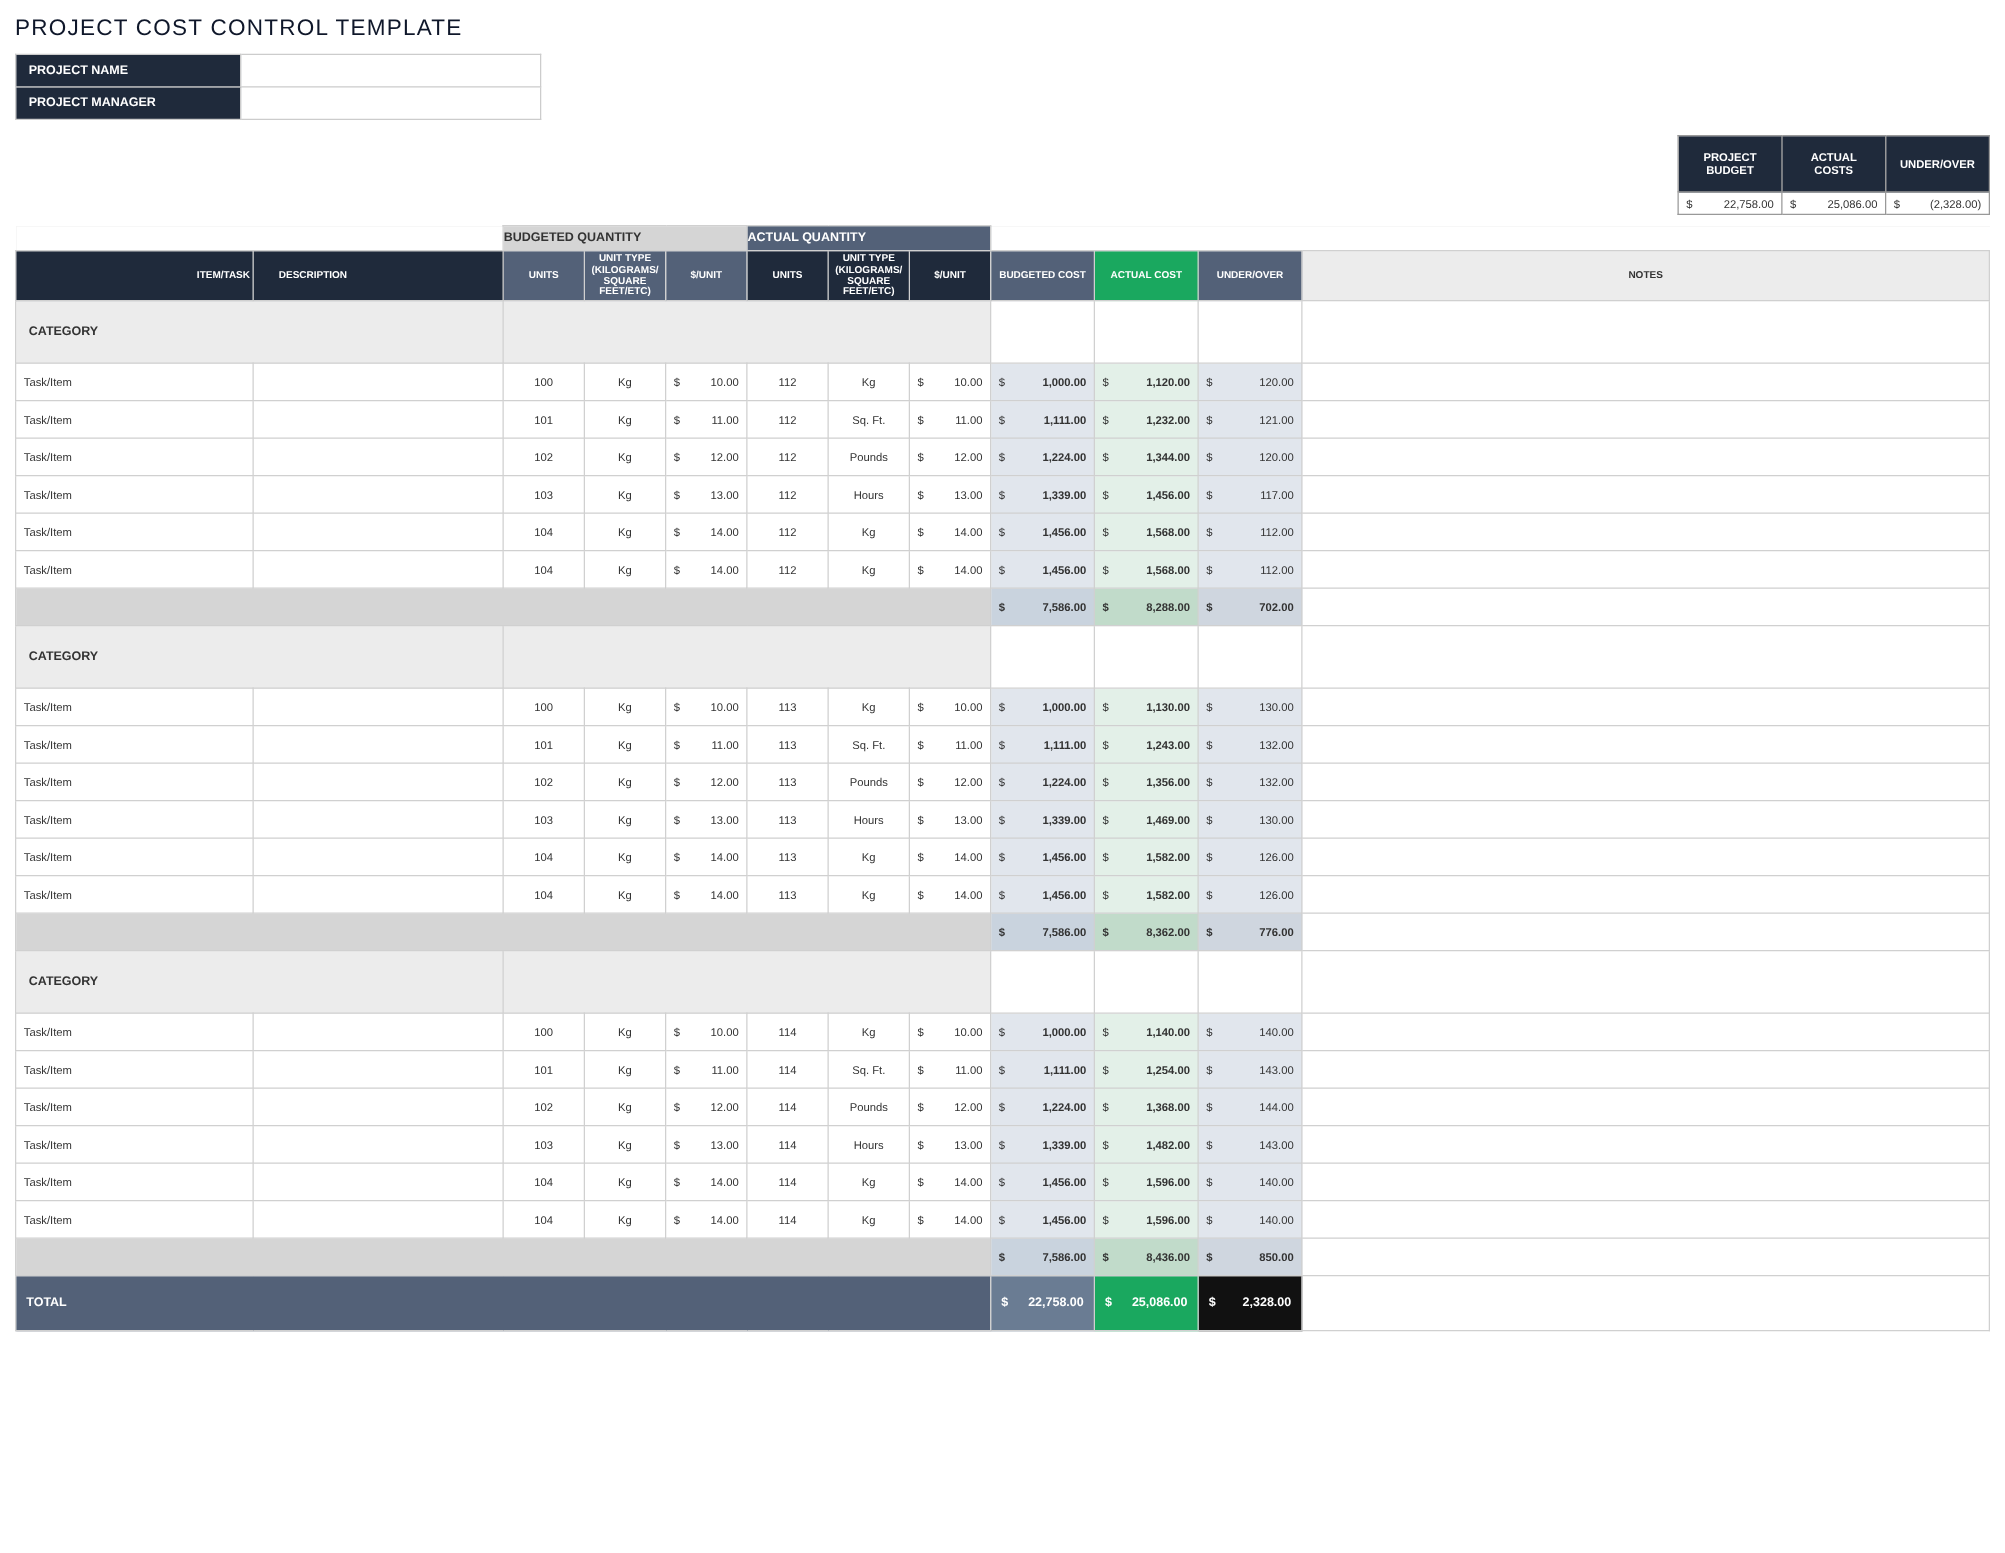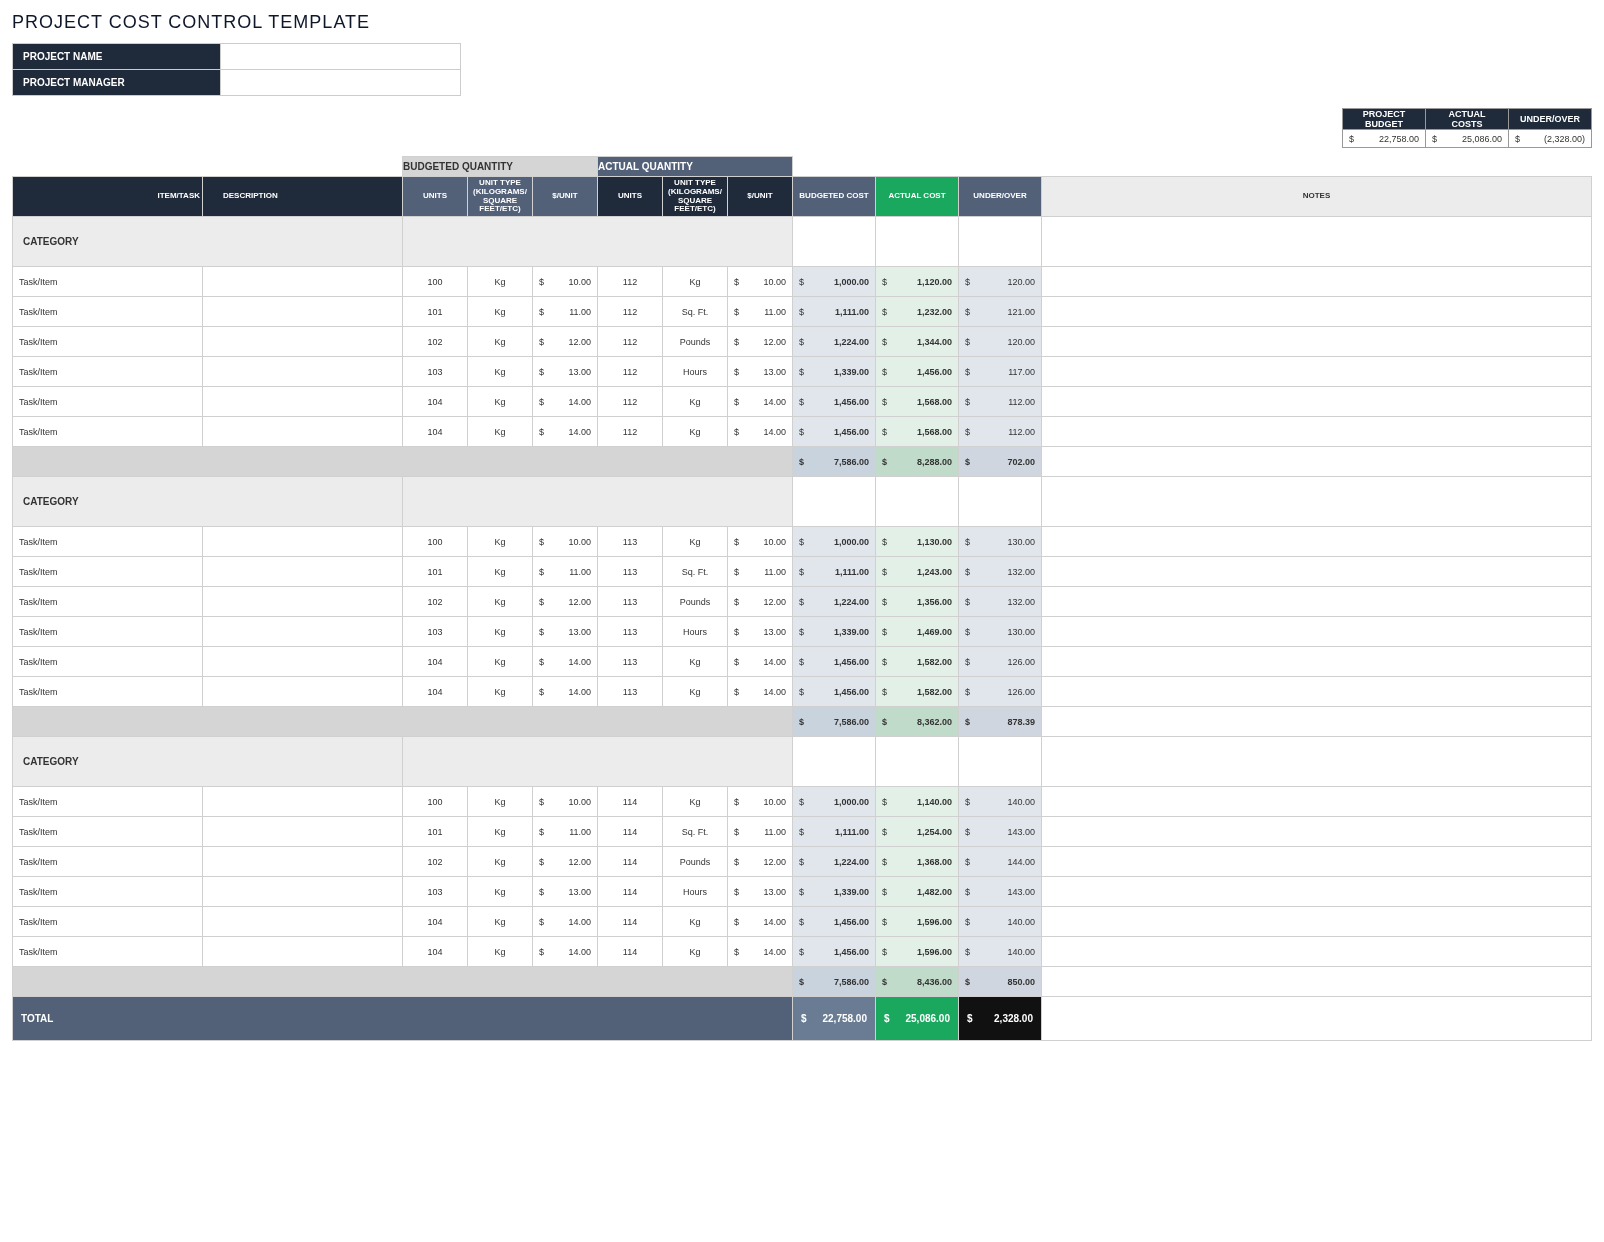--- a/index.html
+++ b/index.html
@@ -25,38 +25,38 @@
     border: 1px solid #ccc;
     height: 26px;
     vertical-align: middle;
   }
   .meta-label {
     background: #1f2a3b;
     color: #fff;
     font-size: 10px;
     font-weight: bold;
     padding: 6px 10px;
-    width: 208px;
+    width: 180px;
   }
   .meta-value {
     background: #fff;
     width: 240px;
   }
   .summary-wrap {
     display: flex;
     justify-content: flex-end;
     margin-bottom: 8px;
   }
   .summary-table { border-collapse: collapse; }
   .summary-table th {
     background: #1f2a3b;
     color: #fff;
     font-size: 9px;
     font-weight: bold;
-    padding: 0 8px;
+    padding: 12px 8px;
     text-align: center;
     border: 1px solid #999;
     width: 83px;
   }
   .summary-table td {
     border: 1px solid #999;
     padding: 2px 6px;
     font-size: 9px;
     width: 83px;
     height: 18px;
@@ -742,21 +742,21 @@
         </td>
         <td class="sum-g">
           <div class="mp">
             <span>$</span>
             <span>8,362.00</span>
           </div>
         </td>
         <td class="sum-u">
           <div class="mp">
             <span>$</span>
-            <span>878.39</span>
+            <span>776.00</span>
           </div>
         </td>
         <td class="tail"></td>
       </tr>
       <tr class="cat-row">
         <td colspan="2">CATEGORY</td>
         <td colspan="6"></td>
         <td class="tail"></td>
         <td class="tail"></td>
         <td class="tail"></td>

